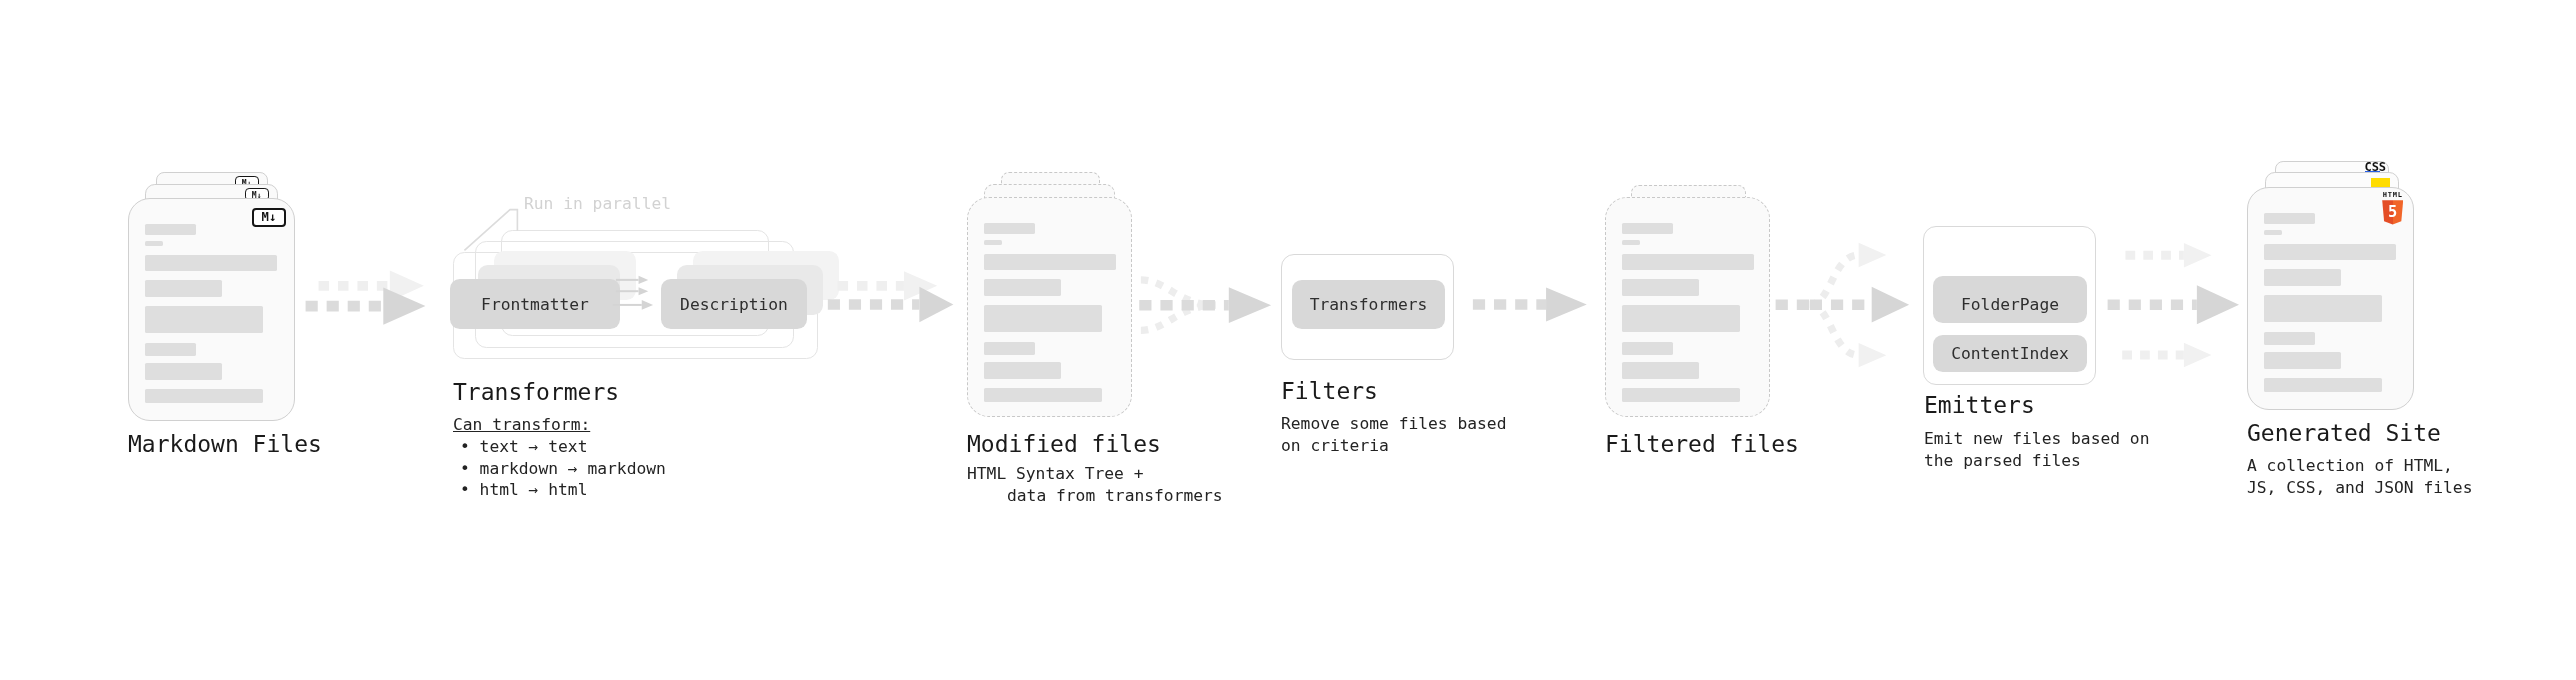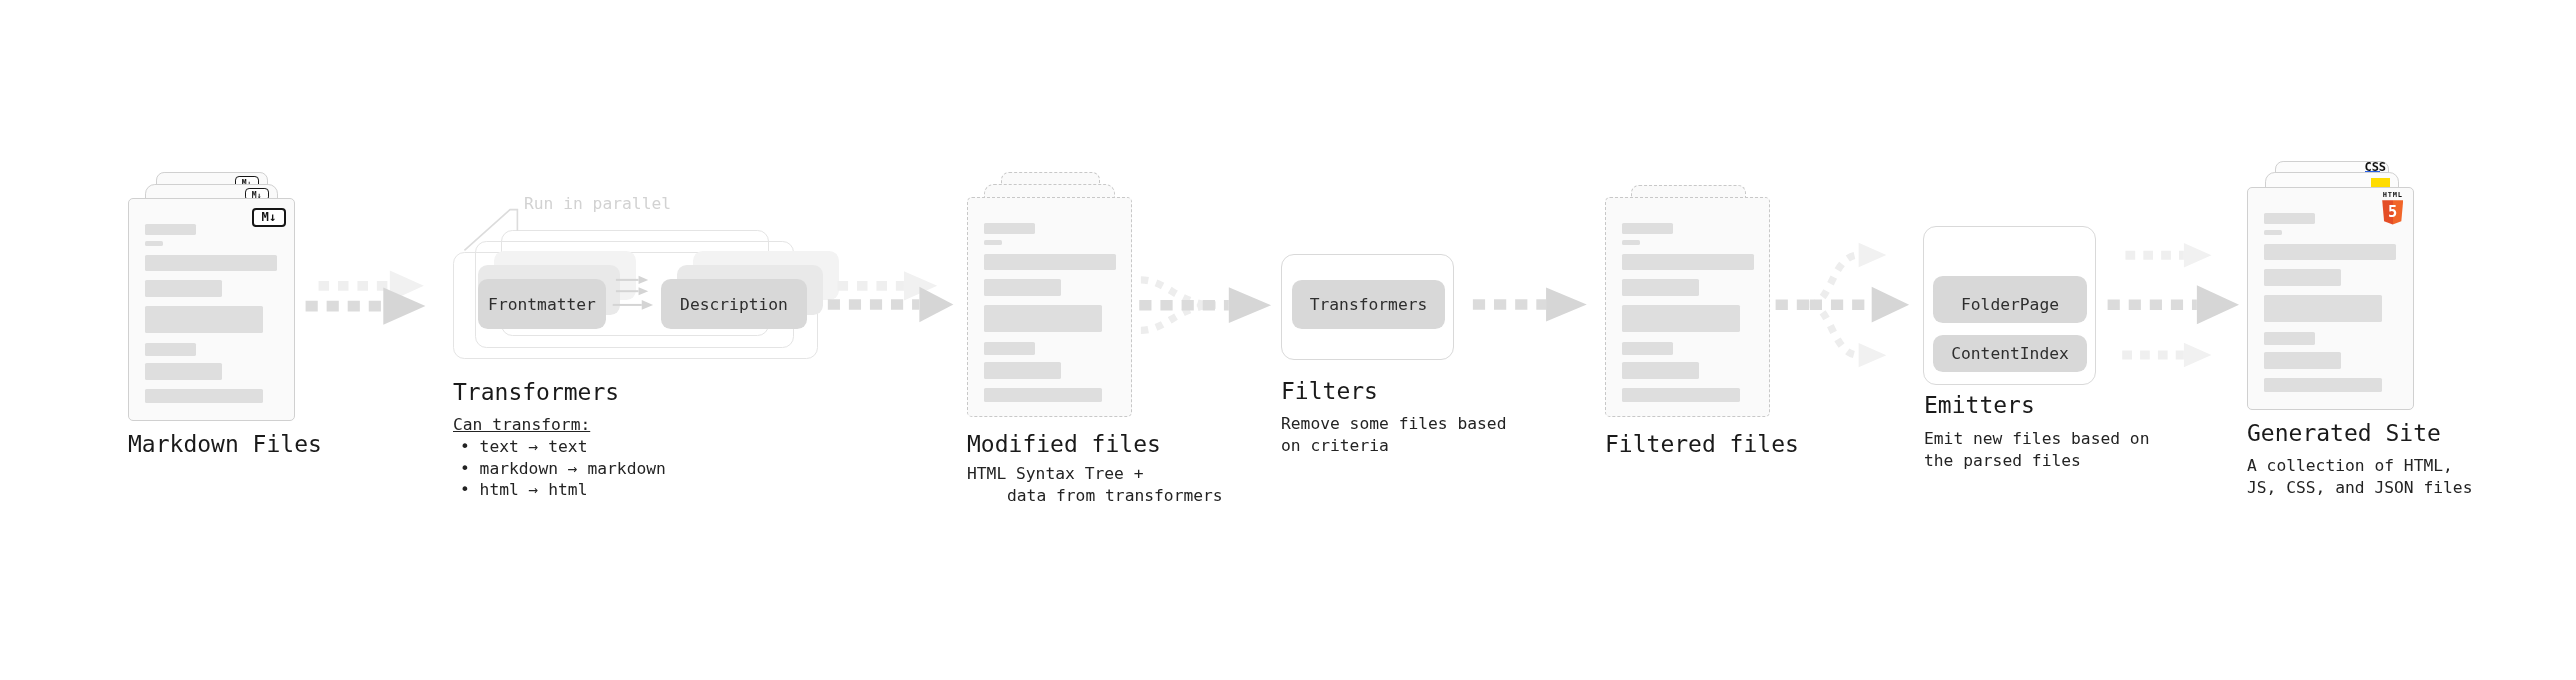--- a/index.html
+++ b/index.html
@@ -1,21 +1,21 @@
 <!DOCTYPE html>
 <html style="font-size:13px"><head>
 <meta charset="utf-8">
 <style>
   html,body{margin:0;padding:0;background:#ffffff;}
   .canvas{
     position:relative;width:2576px;height:681px;background:#ffffff;overflow:hidden;
     font-family:"DejaVu Sans Mono","Liberation Mono",monospace;
   }
   
-  .doc{position:absolute;background:#fafafa;border:1.6px solid #d0d0d0;border-radius:5px;box-sizing:border-box;}
+  .doc{position:absolute;background:#fafafa;border:1.6px solid #d0d0d0;border-radius:22px;box-sizing:border-box;}
   .doc.sm{border-radius:8.1px;}
   .doc.dashed{border:1.6px dashed #c8c8c8;}
   .bars{padding-left:16.3px;}
   .bars div{background:#dedede;border-radius:1.6px;}
   .b1{width:51px;height:10.6px;margin-top:25px;}
   .b2{width:18px;height:4.9px;margin-top:6.5px;}
   .b3{width:132px;height:16.3px;margin-top:9px;}
   .b4{width:77px;height:16.3px;margin-top:9px;}
   .b5{width:118px;height:27px;margin-top:9.8px;}
   .b6{width:51px;height:13px;margin-top:9.8px;}
@@ -92,21 +92,21 @@
     <div class="outline" style="left:475px;top:241px;width:319px;height:107px;"></div>
     <div class="outline" style="left:453px;top:252px;width:365px;height:107px;"></div>
 
     <svg style="left:453px;top:198px;" width="75" height="59" viewBox="0 0 92 72">
       <polyline points="14,64 70,14 79,14 79,40" fill="none" stroke="#dcdcdc" stroke-width="2"></polyline>
     </svg>
     <div class="callout" style="left:524px;top:194px;">Run in parallel</div>
 
     <div class="ghost g2" style="left:494px;top:251px;width:142px;height:49px;"></div>
     <div class="ghost g1" style="left:478px;top:265px;width:142px;height:50px;"></div>
-    <div class="chip" style="left:478px;top:279px;width:128px;height:50px;">Frontmatter</div>
+    <div class="chip" style="left:450px;top:279px;width:170px;height:50px;">Frontmatter</div>
 
     <svg style="left:611px;top:271px;" width="47" height="42" viewBox="0 0 58 52">
       <line x1="6" y1="11" x2="34" y2="11" stroke="#d4d4d4" stroke-width="2.5"></line>
         <polygon points="34,6 46,11 34,16" fill="#d4d4d4"></polygon>
       <line x1="6" y1="25" x2="34" y2="25" stroke="#d4d4d4" stroke-width="2.5"></line>
         <polygon points="34,20 46,25 34,30" fill="#d4d4d4"></polygon>
       <line x1="2" y1="42" x2="38" y2="42" stroke="#d4d4d4" stroke-width="2.5"></line>
         <polygon points="38,36 52,42 38,48" fill="#d4d4d4"></polygon>
     </svg>
 

